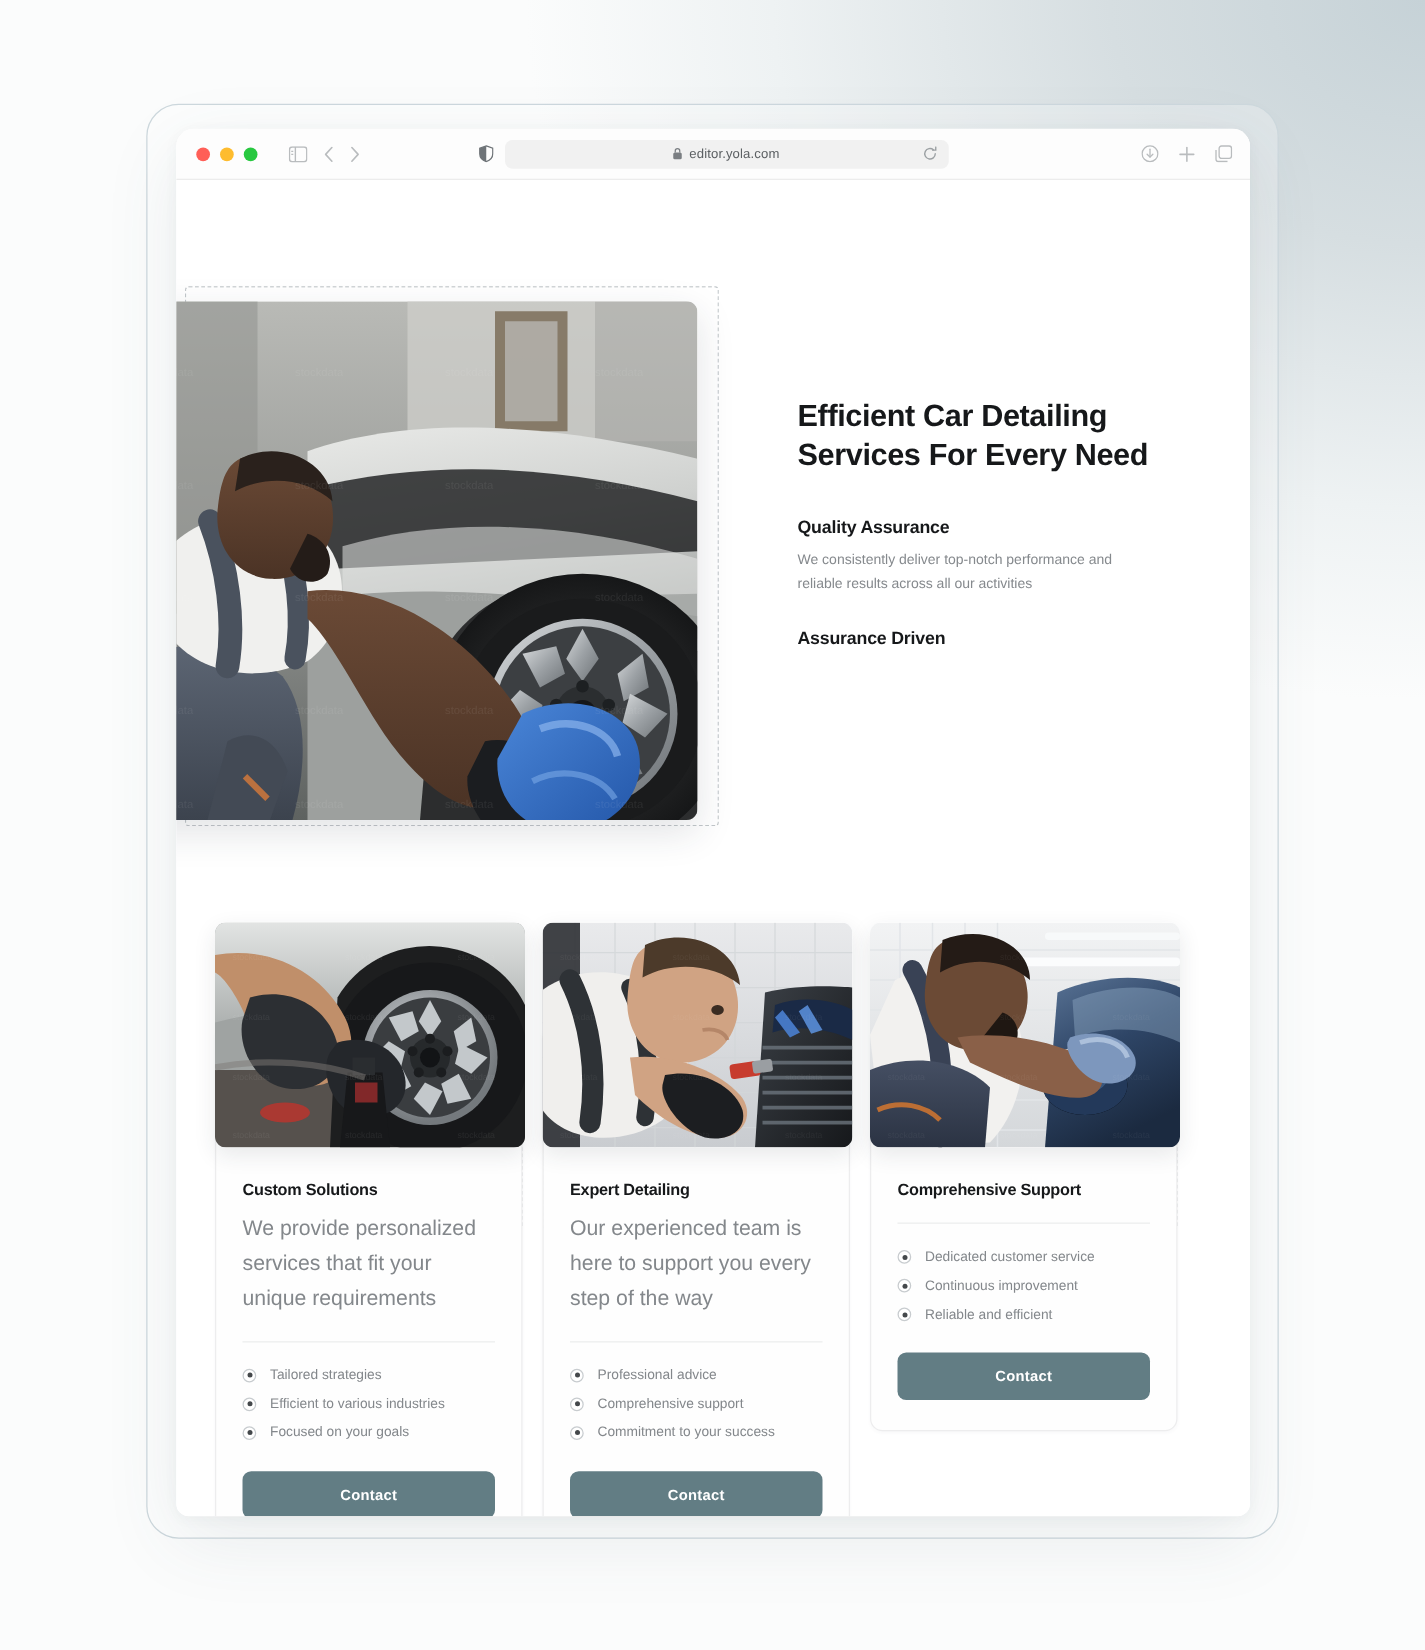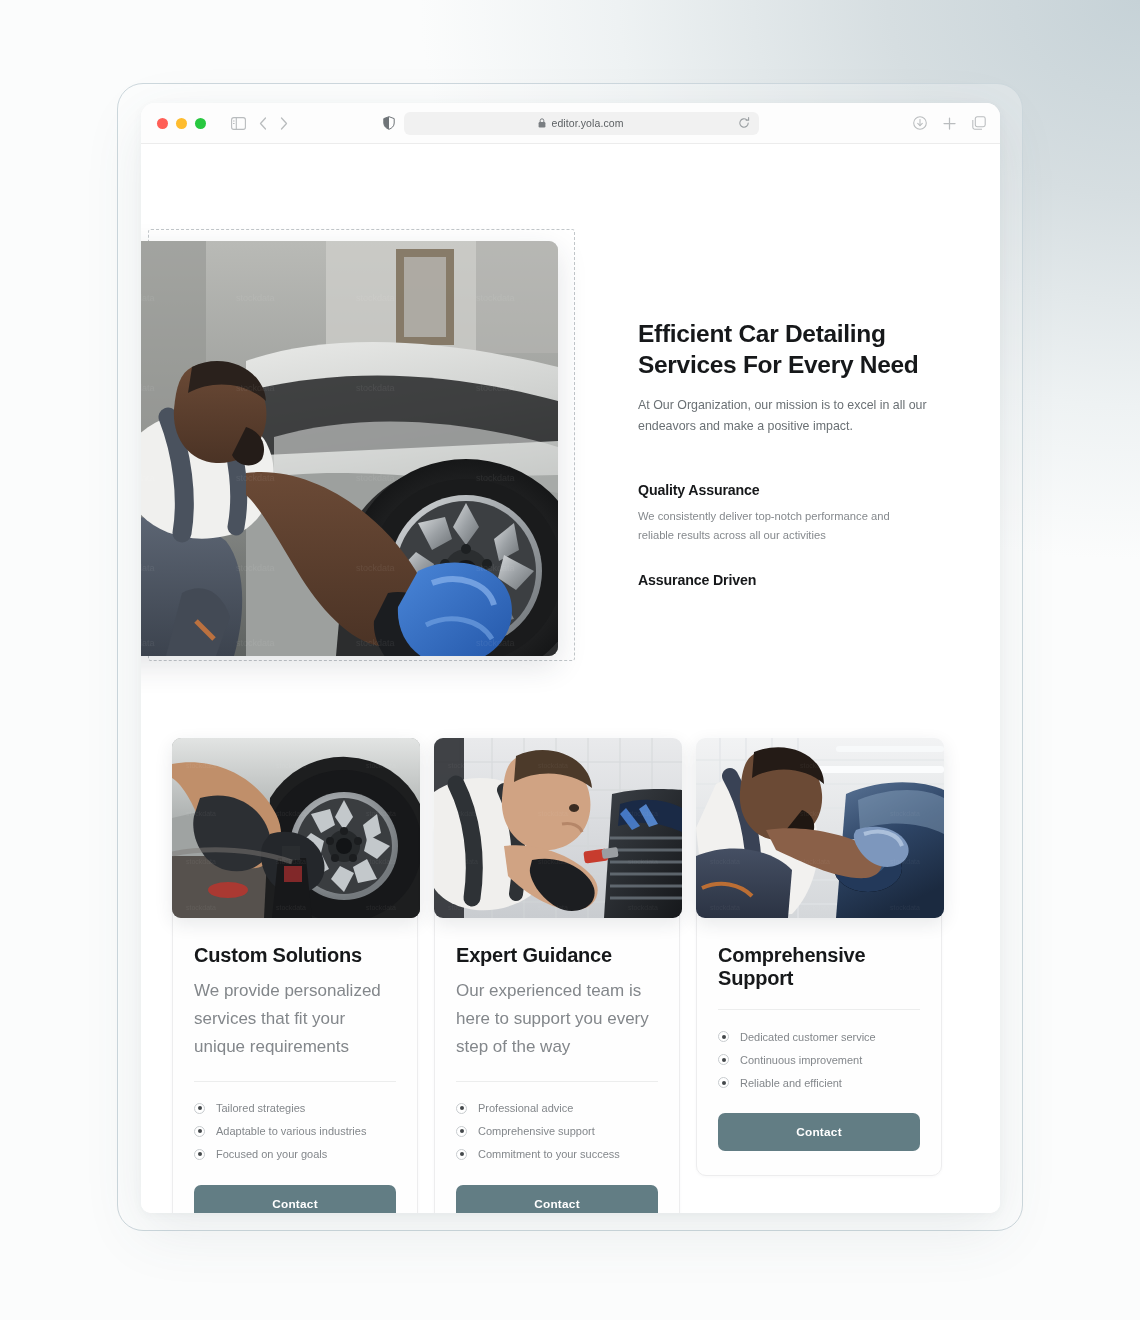--- a/index.html
+++ b/index.html
@@ -133,21 +133,21 @@
   }
 
   .hero-sub {
     margin-top: 14px;
     font-size: 12.4px;
     line-height: 1.75;
     color: #6a7074;
     font-weight: 400;
   }
 
-  .feat { margin-top: 44px; }
+  .feat { margin-top: 33px; }
   .feat + .feat { margin-top: 26px; }
   .feat-title {
     font-size: 14.2px;
     font-weight: 700;
     color: #16181a;
     letter-spacing: -0.15px;
   }
   .feat-body {
     margin-top: 9px;
     font-size: 11.2px;
@@ -189,21 +189,21 @@
     position: absolute;
     left: -1px; top: -84px;
     width: 248px; height: 180px;
     border-radius: 9px;
     overflow: hidden;
     box-shadow: 0 6px 18px rgba(40,50,60,0.10);
   }
   .card-img .ph { width: 100%; height: 100%; display: block; }
 
   .card-title {
-    font-size: 20px;
+    font-size: 13px;
     font-weight: 700;
     color: #16181a;
     letter-spacing: -0.2px;
   }
   .card-desc {
     margin-top: 10px;
     font-size: 17px;
     line-height: 1.66;
     color: #83878b;
   }
@@ -477,21 +477,20 @@
               <text x="140" y="405">stockdata</text>
             <text x="260" y="405">stockdata</text>
               <text x="380" y="405">stockdata</text>
           </g>
         </svg>
       </div>
     </div>
 
     <div class="hero-text">
       <h1 class="hero-title">Efficient Car Detailing Services For Every Need</h1>
-      <p class="hero-sub">At Our Organization, our mission is to excel in all our endeavors and make a positive impact.</p>
 
       <div class="feat">
         <div class="feat-title">Quality Assurance</div>
         <div class="feat-body">We consistently deliver top-notch performance and reliable results across all our activities</div>
       </div>
 
       <div class="feat">
         <div class="feat-title">Assurance Driven</div>
       </div>
     </div>
@@ -574,21 +573,21 @@
           <div class="card-title">Custom Solutions</div>
           <div class="card-desc">We provide personalized services that fit your unique requirements</div>
           <hr class="card-rule">
           <ul class="bullets">
             <li>
               <span class="bullet-mark"></span>
               <span>Tailored strategies</span>
             </li>
             <li>
               <span class="bullet-mark"></span>
-              <span>Adaptable to various industries</span>
+              <span>Efficient to various industries</span>
             </li>
             <li>
               <span class="bullet-mark"></span>
               <span>Focused on your goals</span>
             </li>
           </ul>
           <button class="contact-btn">Contact</button>
         </div>
       </div>
 
@@ -650,21 +649,21 @@
                     <text x="104" y="126">stockdata</text>
                     <text x="194" y="126">stockdata</text>
                   <text x="14" y="172">stockdata</text>
                     <text x="104" y="172">stockdata</text>
                     <text x="194" y="172">stockdata</text>
                 </g>
               </svg>
             </div>
           </div>
 
-          <div class="card-title">Expert Guidance</div>
+          <div class="card-title">Expert Detailing</div>
           <div class="card-desc">Our experienced team is here to support you every step of the way</div>
           <hr class="card-rule">
           <ul class="bullets">
             <li>
               <span class="bullet-mark"></span>
               <span>Professional advice</span>
             </li>
             <li>
               <span class="bullet-mark"></span>
               <span>Comprehensive support</span>

